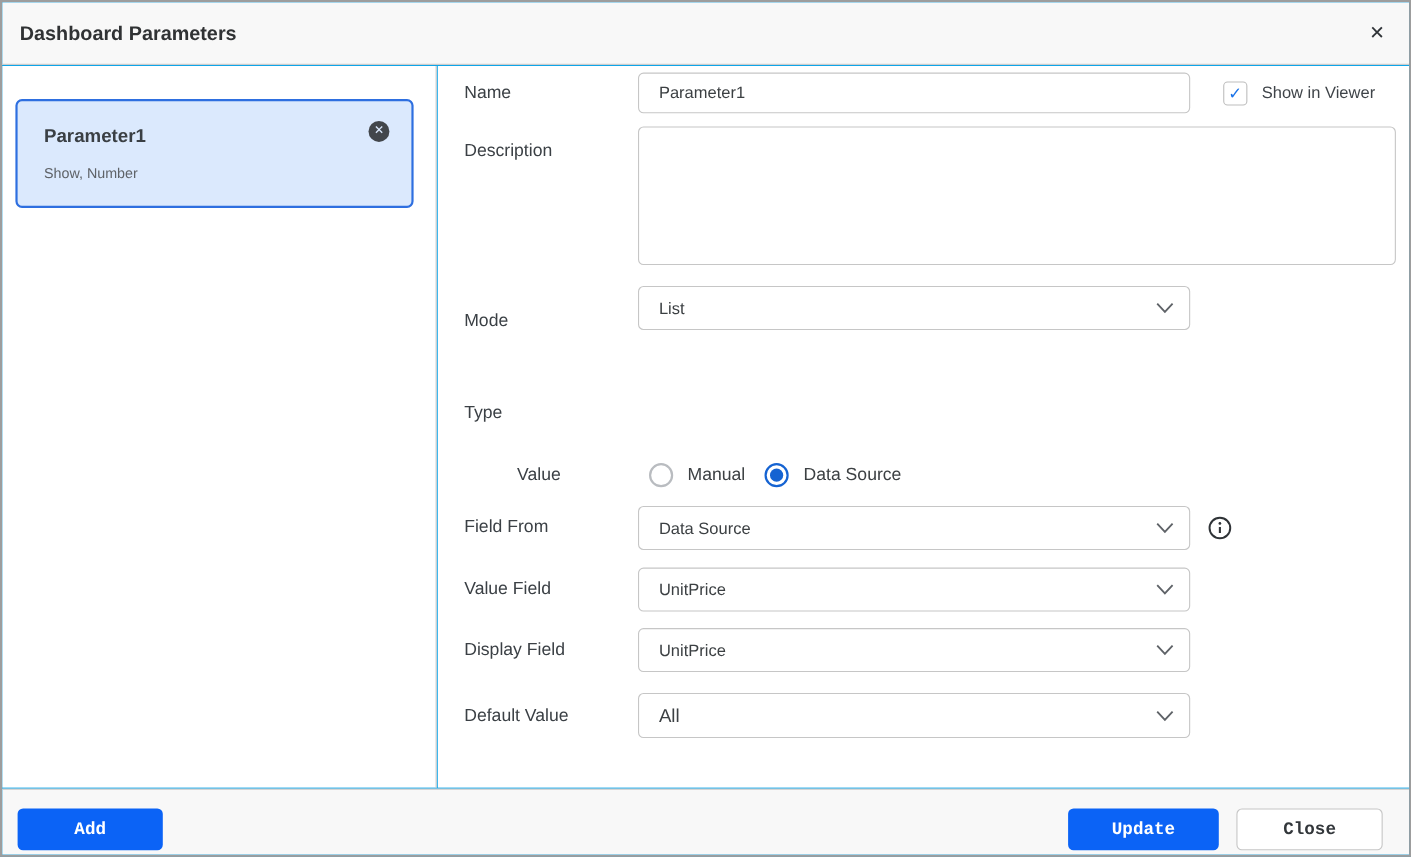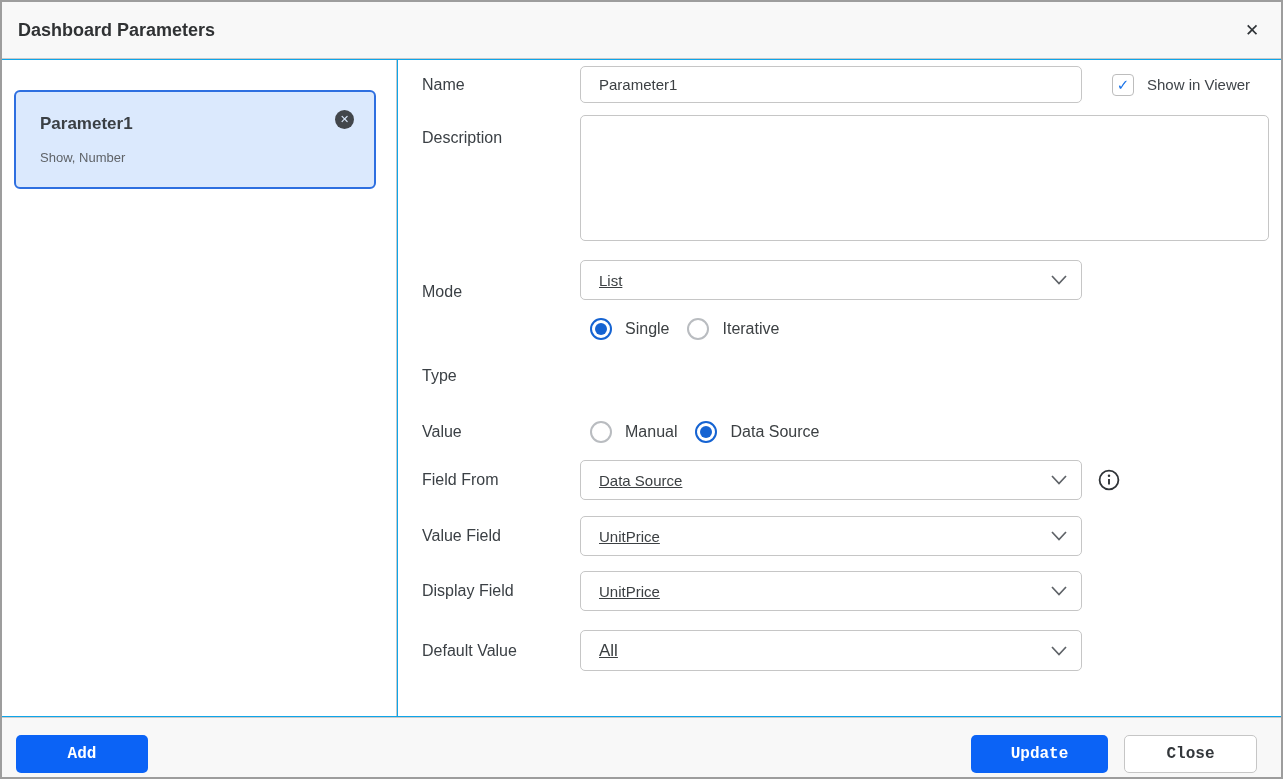--- a/index.html
+++ b/index.html
@@ -34,21 +34,21 @@
   
   .form-panel { position:absolute; left:396px; top:58px; right:0; bottom:61px; background:#fff; }
   .f-label { position:absolute; left:24px; font-size:16px; color:#3b4045; }
   .ctrl { position:absolute; left:182px; width:502px; background:#fff;
           border:1px solid #c6c6c6; border-radius:5px; }
   .textbox { height:37px; font-family:inherit; font-size:15px; color:#3c4043;
              padding:0 18px; outline:none; }
   .textarea { height:126px; width:689px; resize:none; font-family:inherit;
               font-size:15px; color:#3c4043; padding:10px 18px; outline:none; }
   .dropdown { height:40px; display:flex; align-items:center; padding:0 44px 0 18px;
-              font-size:15px; color:#3c4043; cursor:pointer; position:absolute;text-decoration:underline; }
+              font-size:15px; color:#3c4043; cursor:pointer; position:absolute; }
   .dropdown .chev { position:absolute; right:14px; top:50%; margin-top:-5px; }
   .dd-big { height:41px; font-size:17px; }
 
   
   .radio-row { position:absolute; left:192px; height:28px; display:flex; align-items:center; }
   .radio-opt { display:flex; align-items:center; margin-right:18px; cursor:pointer; }
   .radio { width:22px; height:22px; border-radius:50%; border:2.5px solid #b9bcc0;
            background:#fff; margin-right:13px; position:relative; }
   .radio.selected { border-color:#1563d2; }
   .radio.selected::after { content:''; position:absolute; left:3px; right:3px; top:3px; bottom:3px;
@@ -109,34 +109,24 @@
     <textarea class="ctrl textarea" style="top: 55px;"></textarea>
 
     <div class="f-label" style="top:212px; line-height:40px;">Mode</div>
     <div class="ctrl dropdown" style="top:200px;">
       <span>List</span>
       <svg class="chev" width="16" height="10" viewBox="0 0 16 10">
           <polyline points="1,1 8,8.5 15,1" fill="none" stroke="#5f6368" stroke-width="1.7"></polyline>
         </svg>
     </div>
 
-    <div class="radio-row" style="top:255px;">
-      <span class="radio-opt">
-        <span class="radio selected"></span>
-        <span class="radio-label">Single</span>
-      </span>
-      <span class="radio-opt">
-        <span class="radio"></span>
-        <span class="radio-label">Iterative</span>
-      </span>
-    </div>
 
     <div class="f-label" style="top:296px; line-height:40px;">Type</div>
 
-    <div class="f-label" style="top:358px; line-height:28px;">Value</div>
+    <div class="f-label" style="top:358px; line-height:28px;margin-left:48px;">Value</div>
     <div class="radio-row" style="top:358px;">
       <span class="radio-opt">
         <span class="radio"></span>
         <span class="radio-label">Manual</span>
       </span>
       <span class="radio-opt">
         <span class="radio selected"></span>
         <span class="radio-label">Data Source</span>
       </span>
     </div>

